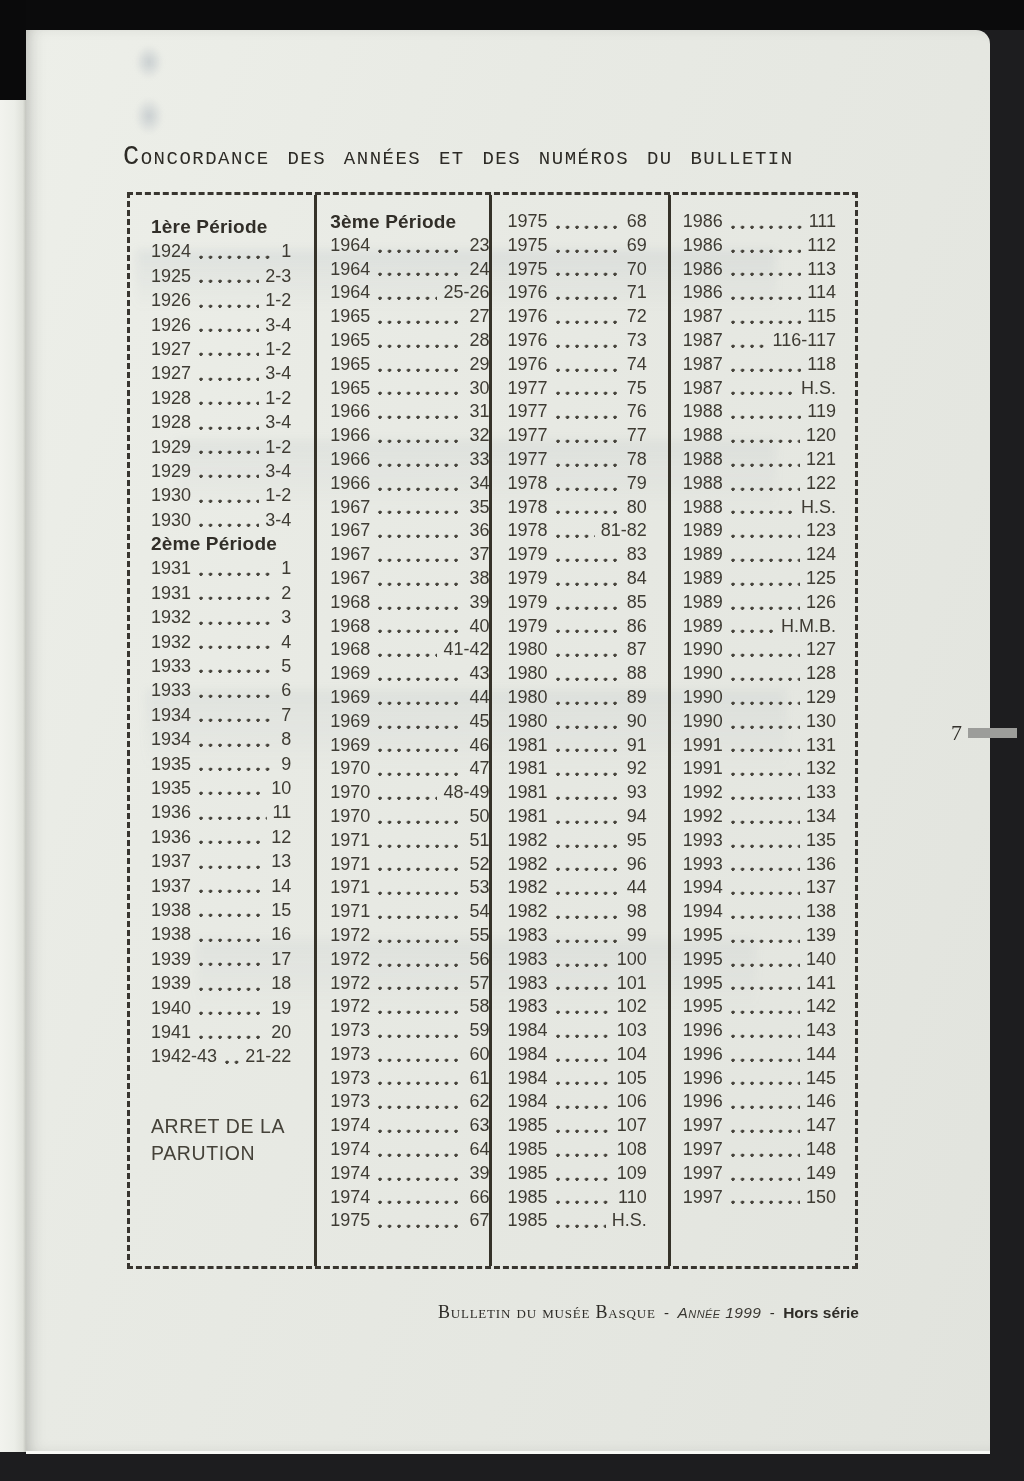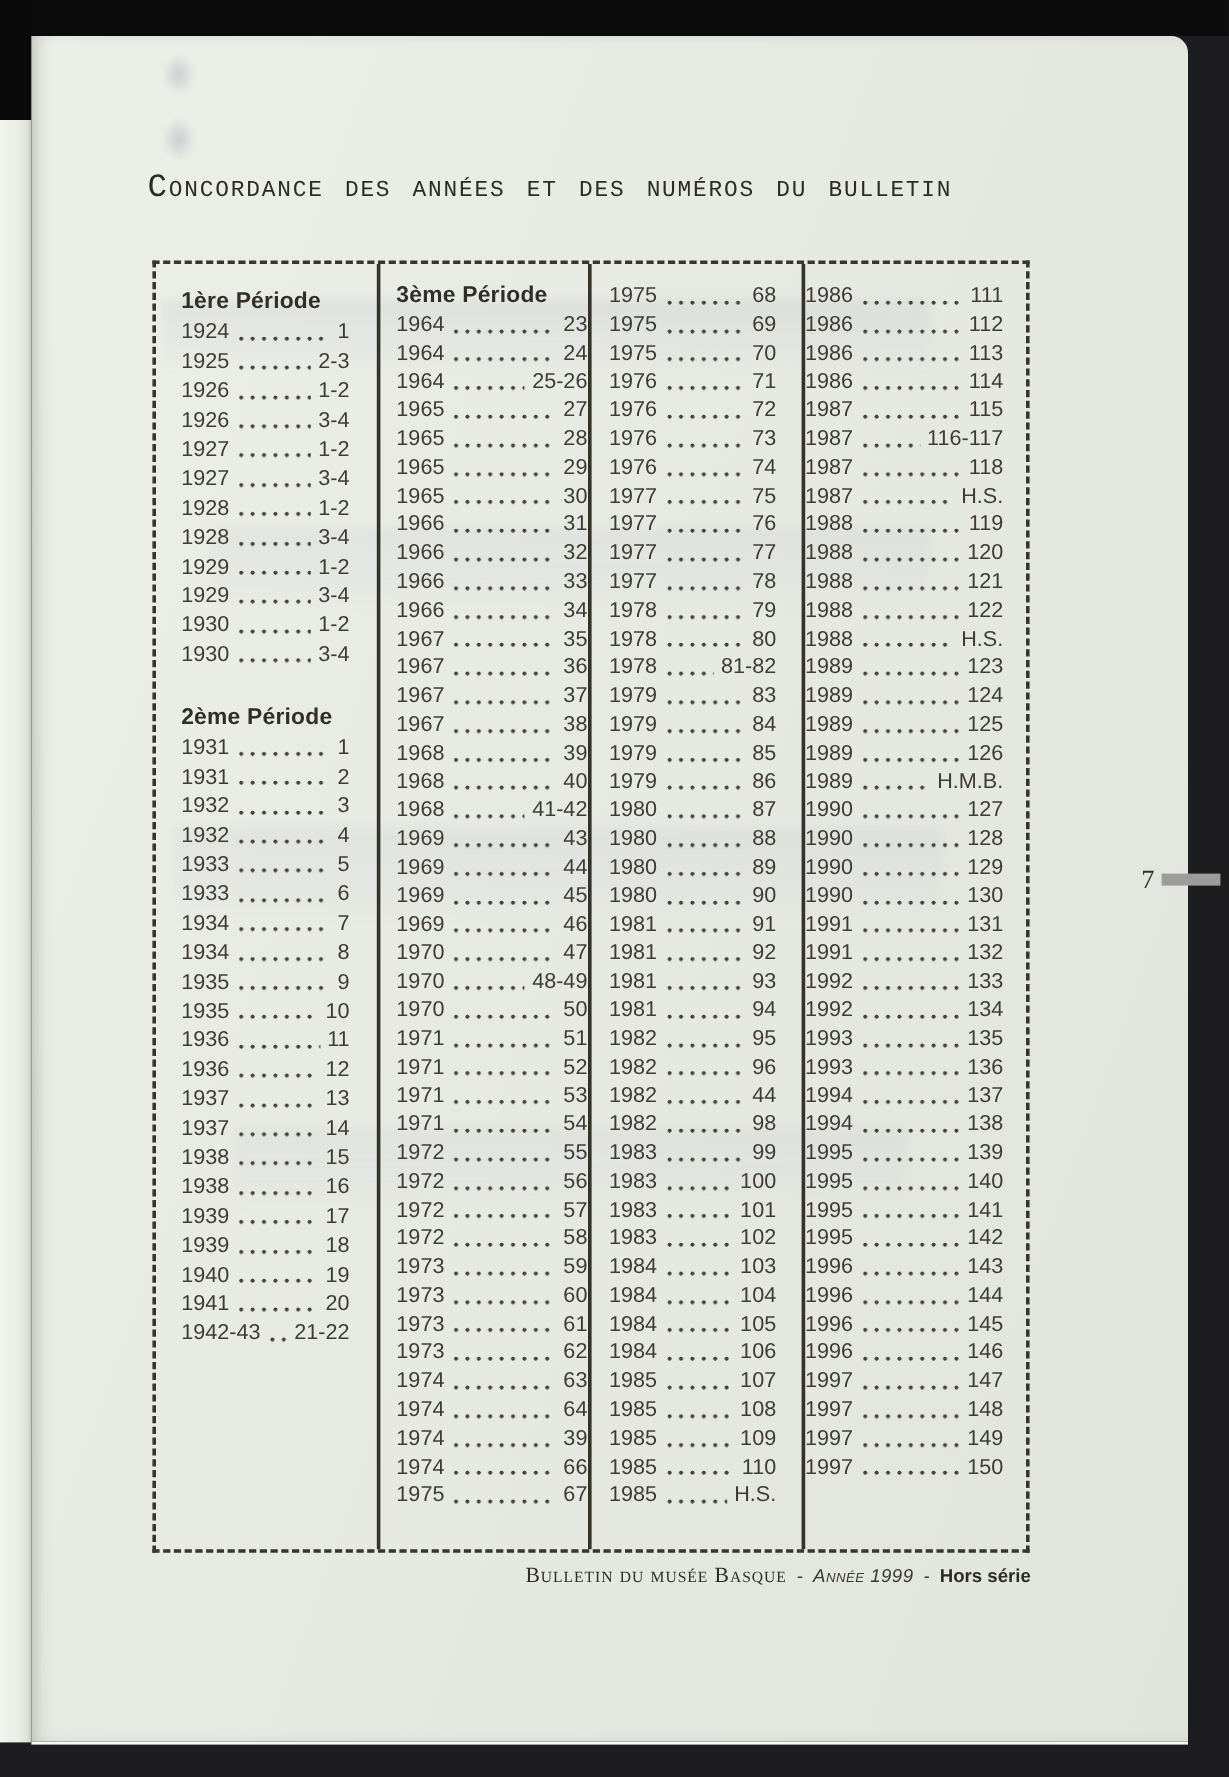--- a/index.html
+++ b/index.html
@@ -41,43 +41,44 @@
     filter:blur(4px);
   }
   .doc-title{
     position:absolute;left:97px;top:112px;width:740px;
     font-family:Liberation Mono, monospace;
     font-variant:small-caps;
     font-size:27px;letter-spacing:1.5px;
     color:#2d2b26;white-space:nowrap;
   }
   .concordance-table{
-    position:absolute;left:101px;top:187px;width:731px;height:1077px;
+    position:absolute;left:101px;top:162px;width:731px;height:1077px;
     border:3px dashed #38352f;
     box-sizing:border-box;
     display:flex;
+    justify-content:flex-end;
   }
   .col{
     box-sizing:border-box;
     padding-top:15px;
     --rh:23.8px;
     color:#3e3b33;
     font-size:18px;
   }
   .col.c0{width:188px;padding-left:21px;padding-right:23px;--rh:24.4px;padding-top:20px;}
   .col.c1{width:176px;padding-left:13px;}
   .col.c2{width:179px;padding-left:15px;padding-right:21px;}
-  .col.c3{width:185px;padding-right:19px;}
+  .col.c3{width:185px;padding-left:12px;padding-right:19px;}
   .col:not(:last-child){border-right:3px solid #353229;}
   .period-heading{
     height:var(--rh);line-height:var(--rh);
     font-weight:bold;font-size:19px;color:#312e28;
     letter-spacing:0.2px;
   }
-  .period-heading.gap-above{margin-top:29px;}
+  .period-heading.gap-above{}
   .row{display:flex;align-items:baseline;height:var(--rh);line-height:var(--rh);}
   .row .year{white-space:nowrap;}
   .row .num{white-space:nowrap;}
   .row .leader{
     flex:1 1 auto;
     align-self:flex-end;
     height:5px;margin:0 6px 4px 8px;
     background-image:radial-gradient(circle at 2px 2.2px, #45423a 1.45px, rgba(0,0,0,0) 1.9px);
     background-size:9.5px 5px;
     background-repeat:repeat-x;
@@ -298,20 +299,21 @@
         <div class="row">
     <span class="year">1941</span>
     <span class="leader"></span>
     <span class="num">20</span>
   </div>
         <div class="row">
     <span class="year">1942-43</span>
     <span class="leader"></span>
     <span class="num">21-22</span>
   </div>
+        <div class="stop-note">ARRET DE LA PARUTION</div>
       </div>
     <div class="col c1">
         <div class="period-heading">3ème Période</div>
         <div class="row">
     <span class="year">1964</span>
     <span class="leader"></span>
     <span class="num">23</span>
   </div>
         <div class="row">
     <span class="year">1964</span>

